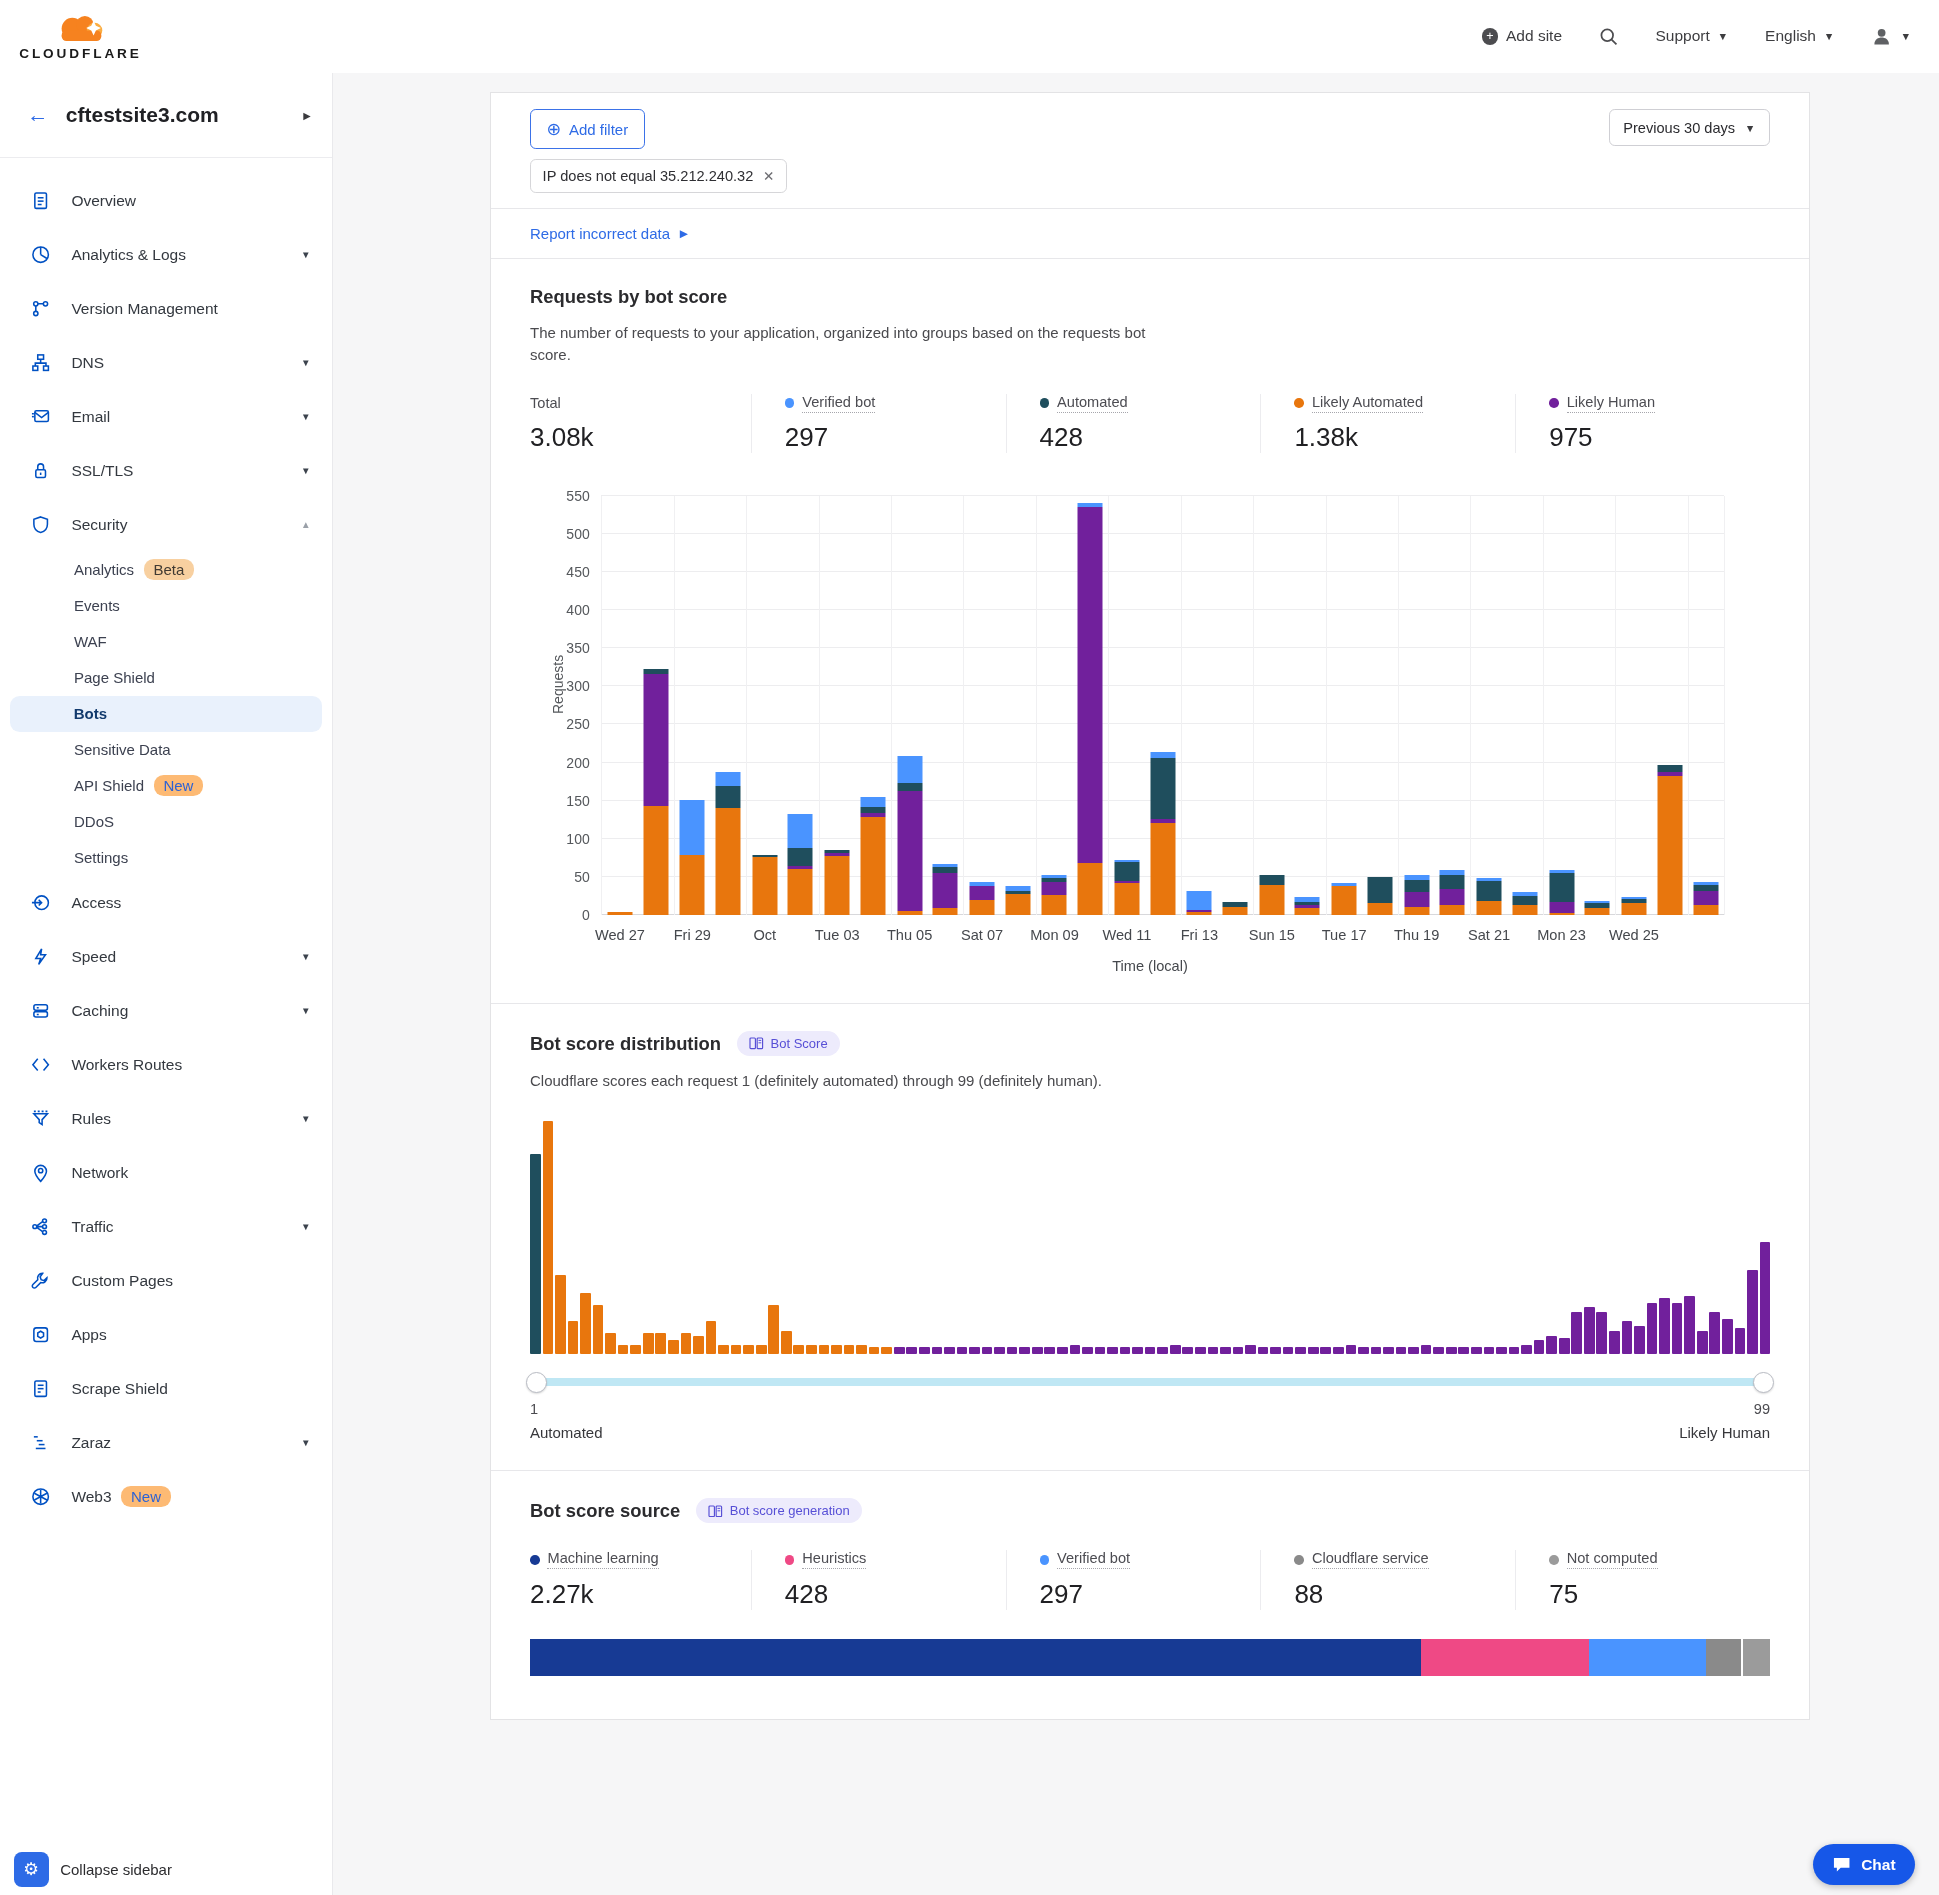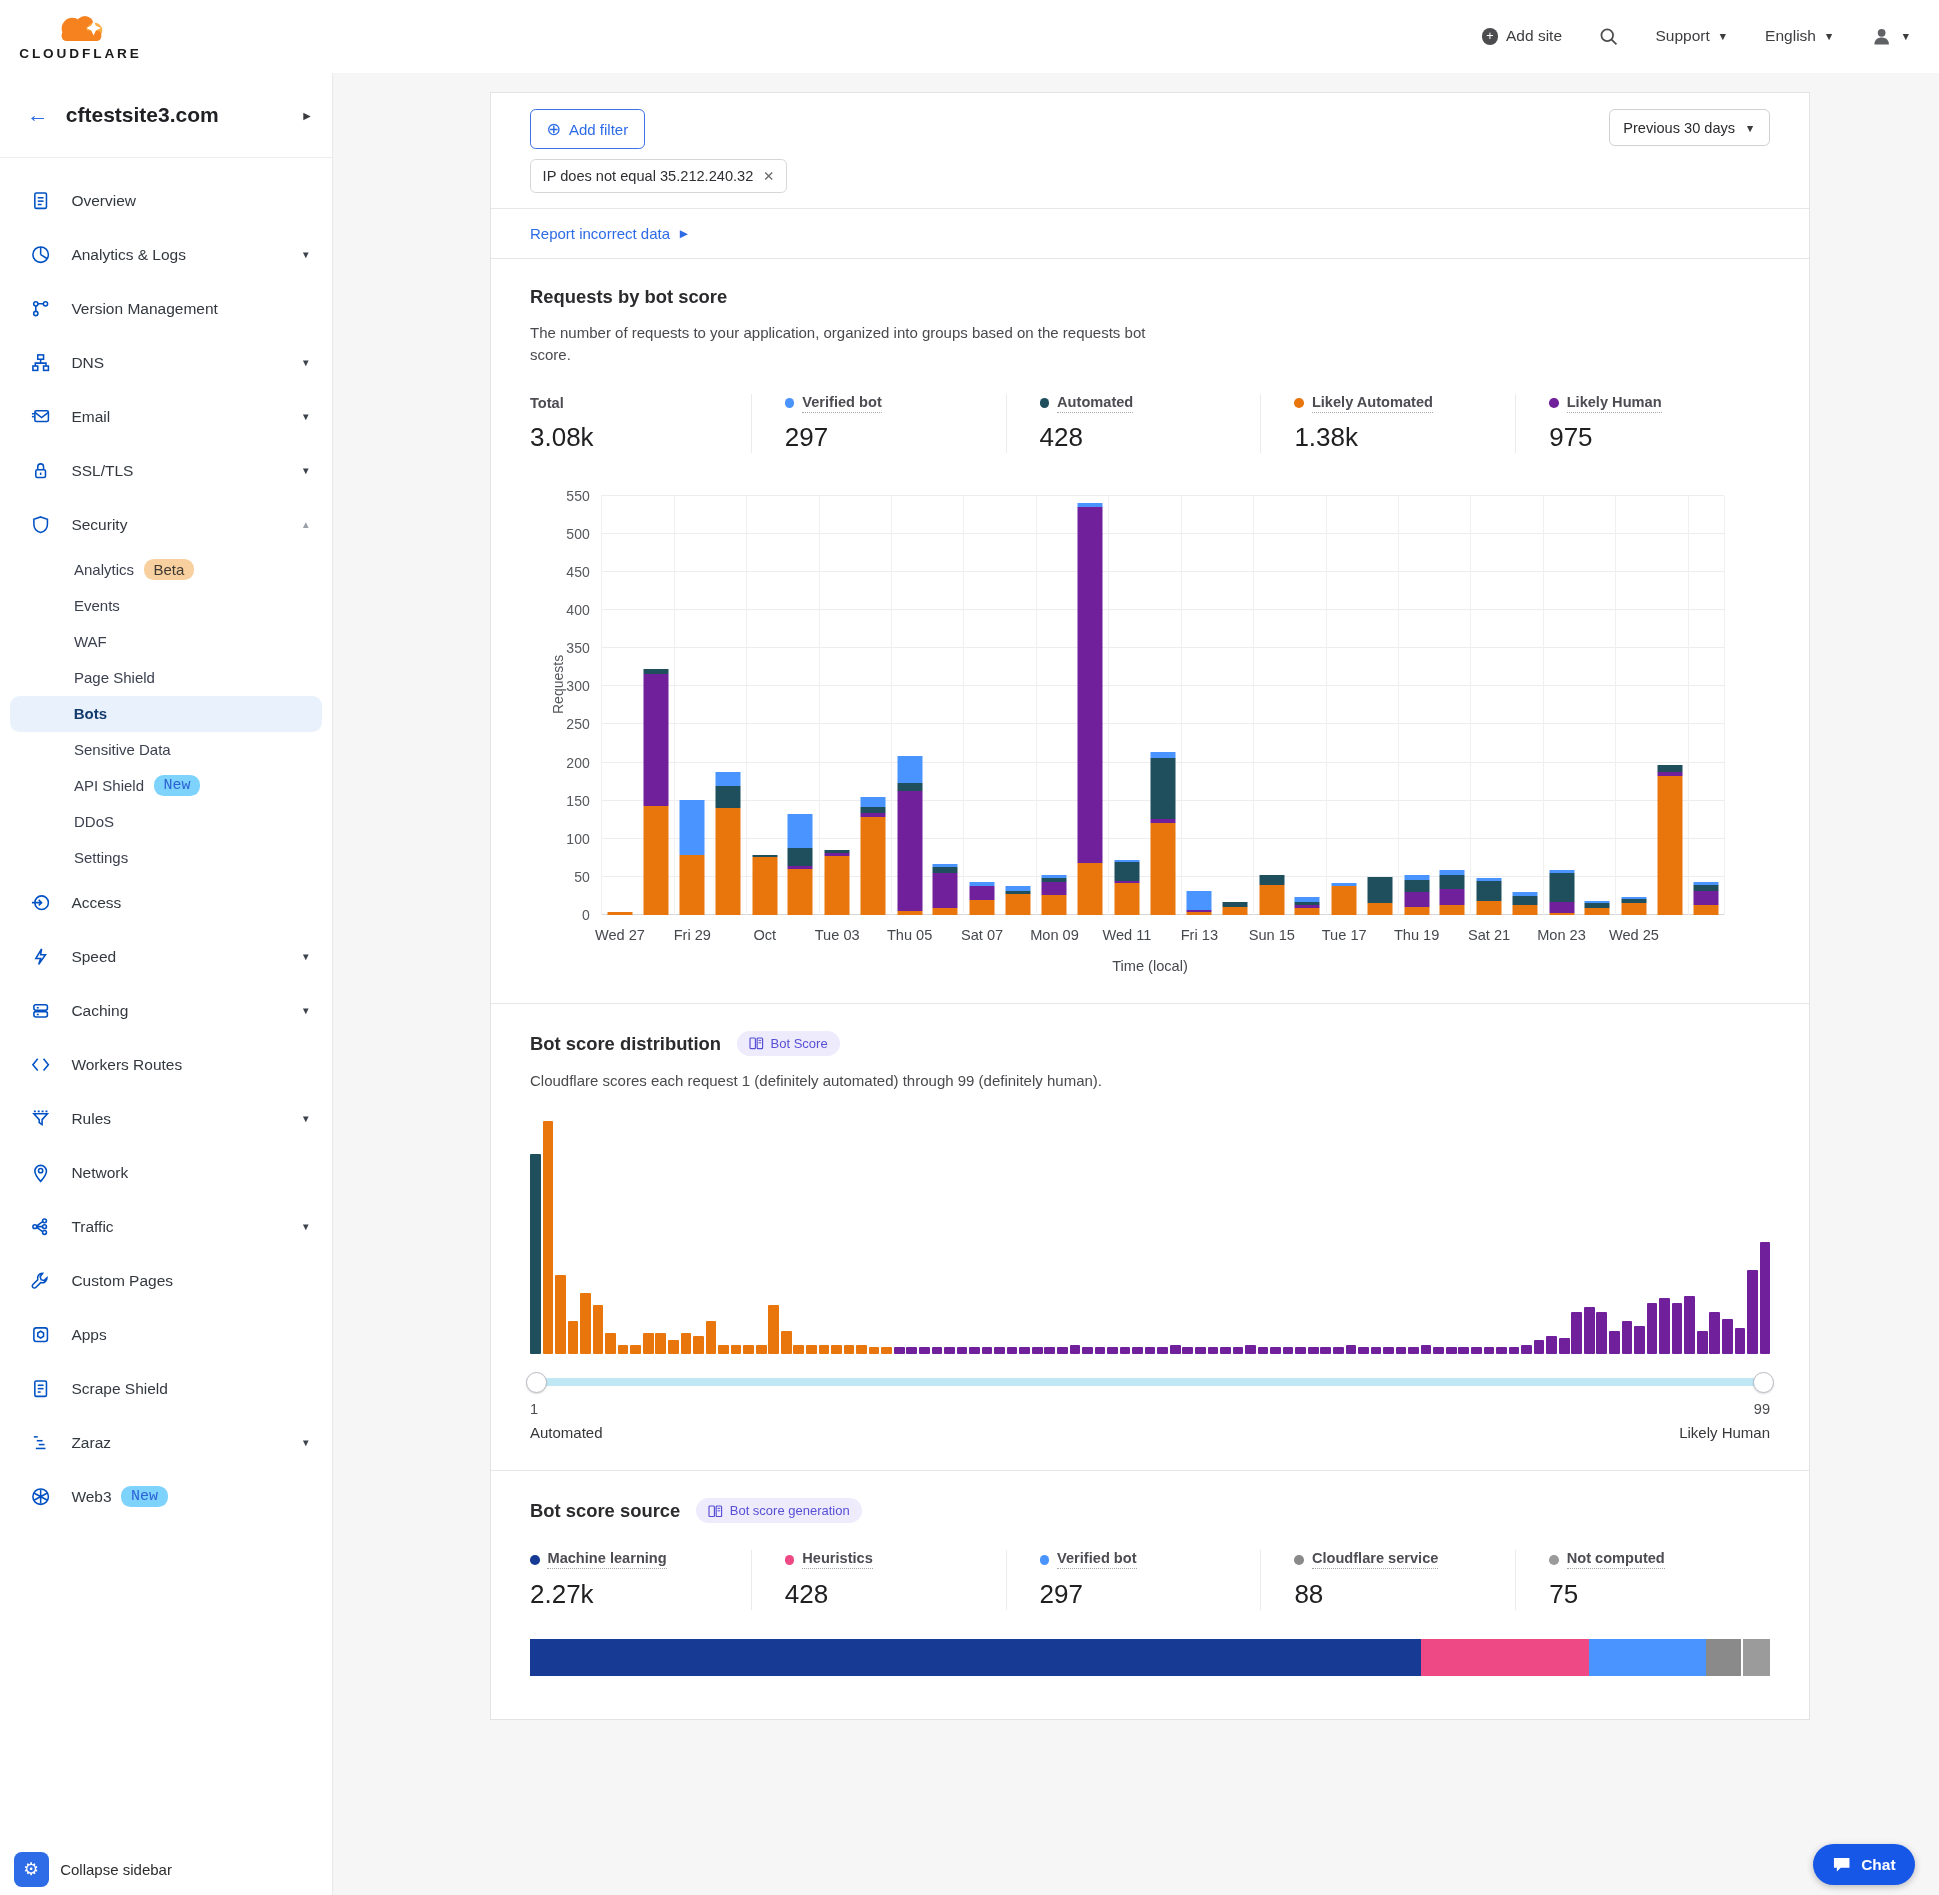--- a/index.html
+++ b/index.html
@@ -24,21 +24,21 @@
   .site-caret { margin-left:auto; font-size:9.7px; color:#3a3a3e; }
   .sb-list { padding-top:15.5px; }
   .sb-item { display:flex; align-items:center; height:54px; padding:0 21.3px 0 29px; font-size:15.5px; color:#33383f; cursor:pointer; }
   .sb-item .sb-icon { width:23px; height:23px; margin-right:19.4px; display:flex; align-items:center; justify-content:center; color:#0051c3; }
   .sb-item.sub { height:36px; padding-left:74px; font-size:15px; color:#3c4150; }
   .sb-item.active { background:#e9f1fc; border-radius:9.7px; margin:0 9.7px; padding-left:64px; font-weight:bold; color:#123a6d; }
   .sb-caret { margin-left:auto; font-size:9.7px; color:#3c434d; }
   .sb-caret.up { color:#9aa0a8; }
   .badge { margin-left:9.7px; font-size:15px; border-radius:9.7px; padding:1.9px 9.7px; }
   .badge.beta { background:#f8d0a0; color:#413a32; }
-  .badge.new { background:#7dd3fc; color:#2d62d4;font-family:Liberation Mono, monospace; }
+  .badge.new { background:#fdba74; color:#2d62d4; }
   .sb-footer { position:absolute; bottom:0; left:0; width:332px; height:52px; background:#fff; display:flex; align-items:center; gap:11.6px; padding-left:13.6px; }
   .gear-btn { width:35px; height:35px; border-radius:7.8px; background:#2e6be6; color:#fff; font-size:17.5px; display:flex; align-items:center; justify-content:center; cursor:pointer; }
   .collapse-label { font-size:15px; color:#2c2c2f; }
 
   
   .main { position:absolute; top:73px; left:333px; width:1607px; height:1822px; background:#f6f6f7; }
   .card { position:absolute; left:157px; top:19.4px; width:1320px; background:#fff; border:1px solid #e3e3e5; }
   .section { border-bottom:1px solid #e7e7ea; }
   .sec-filter { padding:15.5px 39px 15.5px 39px; position:relative; }
   .btn-add-filter { display:inline-flex; align-items:center; gap:7.8px; border:1px solid #3b72e8; color:#2e6be6; background:#fff; border-radius:5.8px; font-size:15px; padding:8.7px 15.5px; cursor:pointer; }
@@ -53,21 +53,21 @@
   .sec-title { font-size:18.4px; font-weight:bold; color:#2b2b2e; }
   .sec-desc { margin-top:13.6px; font-size:15px; color:#4a4a4e; line-height:1.5; max-width:621px; }
   .title-row { display:flex; align-items:center; gap:15.5px; }
   .pill-badge { display:inline-flex; align-items:center; gap:6.8px; background:#edebfc; color:#574fd6; border-radius:13.6px; padding:4.9px 12.6px; font-size:13px; cursor:pointer; }
 
   
   .stats-row { display:flex; margin-top:27px; }
   .stat-col { flex:1; padding-left:33px; border-left:1px solid #ececef; }
   .stat-col:first-child { padding-left:0; border-left:none; }
   .stat-label { display:inline-flex; align-items:center; gap:7.8px; font-size:14.6px; color:#4c4c52; }
-  .stat-label .txt { border-bottom:1px dotted #a6a6ac; padding-bottom:1.9px;font-weight:bold; }
+  .stat-label .txt { border-bottom:1px dotted #a6a6ac; padding-bottom:1.9px; }
   .stat-label .txt.plain { border-bottom:none; }
   .dot { width:9.7px; height:9.7px; border-radius:50%; display:inline-block; }
   .stat-value { margin-top:9.7px; font-size:26px; color:#202023; font-weight:500; }
 
   
   .chart-wrap { margin-top:43px; display:flex; }
   .ylab { width:21.3px; position:relative; }
   .ylab span { position:absolute; left:-1.9px; top:50%; transform:rotate(-90deg) translateX(50%); transform-origin:center; font-size:14px; color:#55585c; white-space:nowrap; }
   .yticks { width:50px; position:relative; height:419px; }
   .ytick { position:absolute; right:11.6px; font-size:14px; color:#55585c; transform:translateY(50%); }

